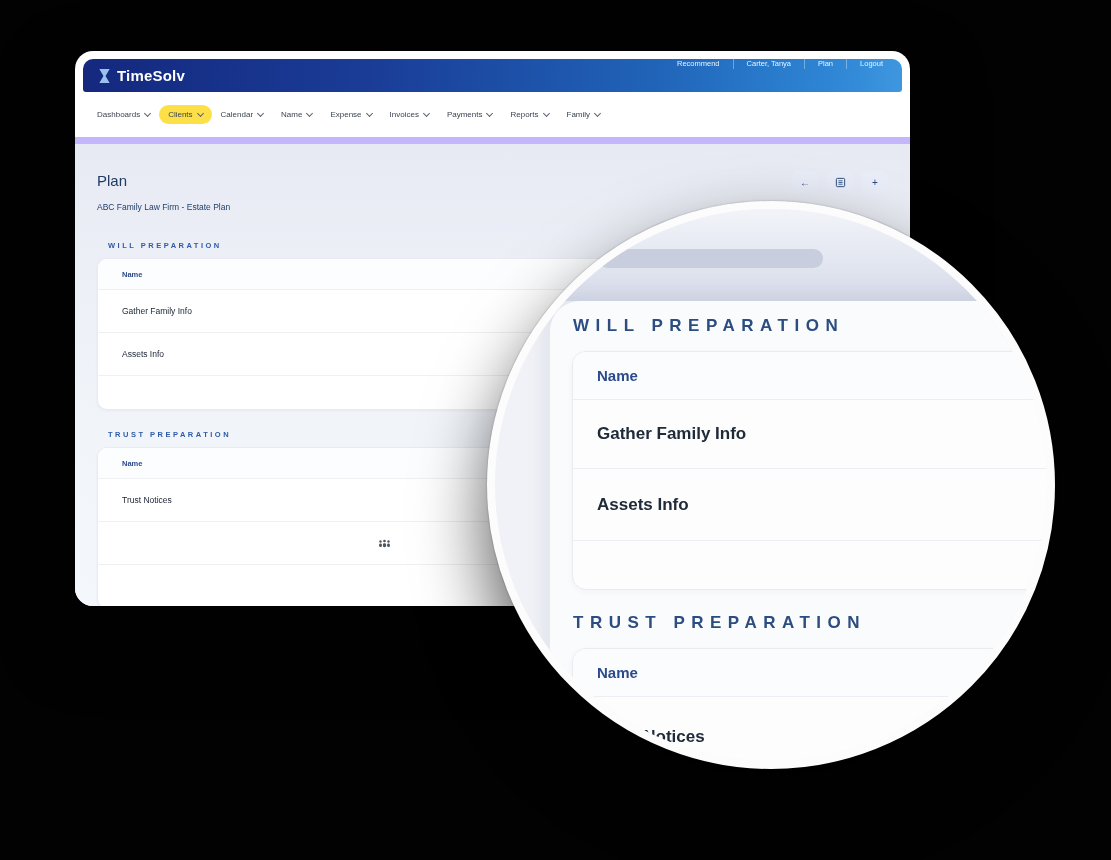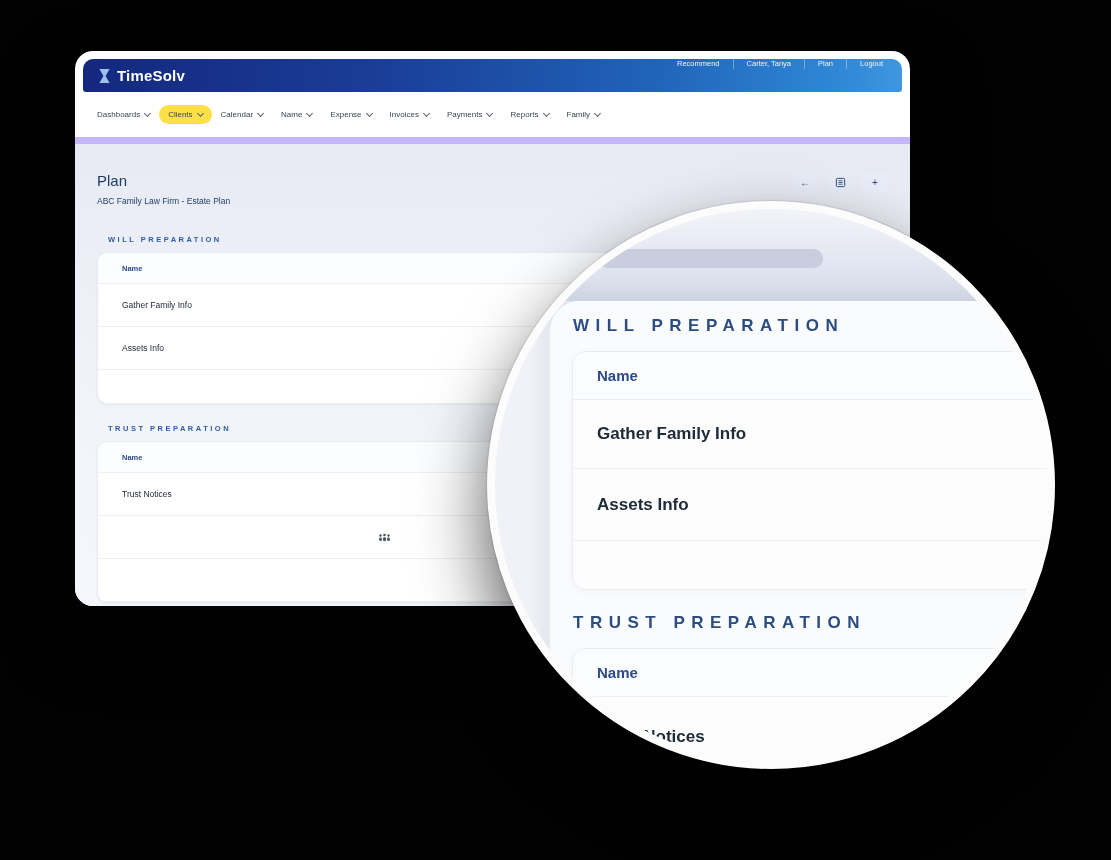--- a/index.html
+++ b/index.html
@@ -35,21 +35,21 @@
     padding:5px 9px;border-radius:12px;cursor:pointer;white-space:nowrap;
   }
   .nav-item.active{background:#fde047;}
   .chev{width:4px;height:4px;border-right:1.2px solid #5b6370;border-bottom:1.2px solid #5b6370;transform:rotate(45deg);margin-top:-2px;}
   .content{
     position:relative;height:468px;
     background:linear-gradient(180deg,#e7eaf3 0%,#ecEFF6 25%,#f1f4f9 60%,#f4f7fb 100%);
     padding:0 22px;box-sizing:border-box;
   }
   .page-title{padding-top:28px;font-size:15px;color:#203a61;font-weight:500;}
-  .page-subtitle{margin-top:7px;font-size:8.5px;color:#24406b;}
+  .page-subtitle{margin-top:13px;font-size:8.5px;color:#24406b;}
   .toolbar{position:absolute;top:27px;right:22px;display:flex;gap:9px;}
   .tool-btn{
     width:26px;height:23px;border-radius:6px;background:#e8edf7;color:#2c4a7c;
     font-size:10px;display:flex;align-items:center;justify-content:center;cursor:pointer;
   }
   .section-label{
     margin:29px 0 8px 11px;font-size:7.5px;font-weight:bold;letter-spacing:2.5px;color:#2e5ba8;
   }
   .section-label.second{margin-top:20px;}
   .card{

